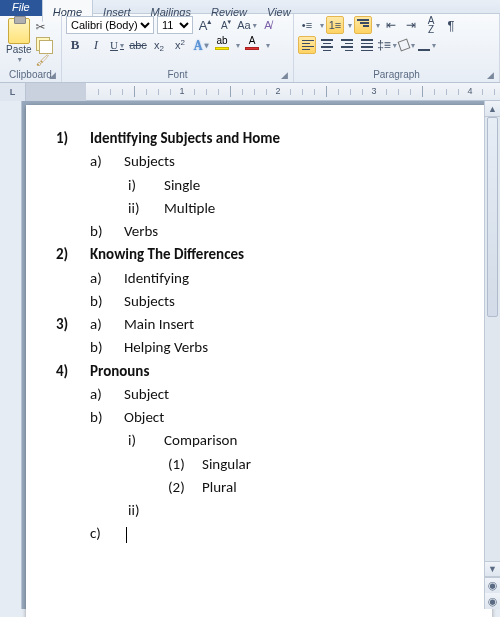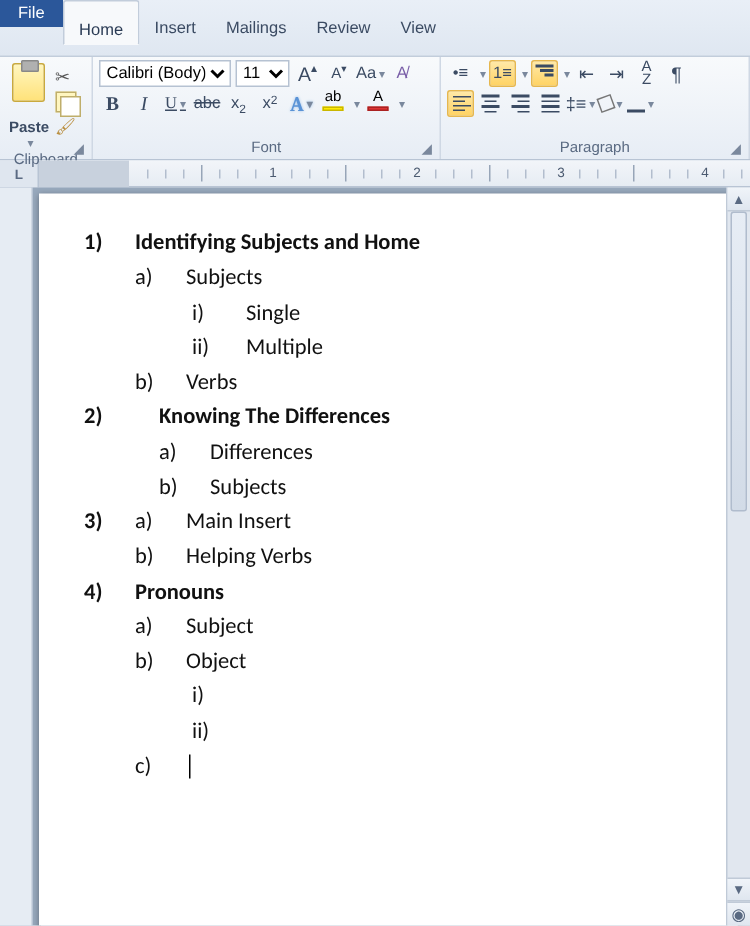--- a/index.html
+++ b/index.html
@@ -8,25 +8,26 @@
     font-family: "Segoe UI", Tahoma, sans-serif;
     font-size: 11px;
     background: #e6ecf3;
     width: 500px;
     height: 617px;
     overflow: hidden;
   }
   
   .tabs {
     display: flex;
-    align-items: flex-start;
-    height: 38px;
+    align-items: center;
+    height: 14px;
     background: linear-gradient(#e9eff7, #dfe7f1);
     padding-left: 0;
     border-bottom: 1px solid #c2cddb;
+    font-style: italic;
   }
   .tab {
     padding: 13px 10px 3px 10px;
     color: #3b4b63;
     cursor: default;
   }
   .tab.file {
     background: #2b579a;
     color: #fff;
     padding: 3px 12px;
@@ -98,21 +99,21 @@
     border: 1px solid #c9a93e;
     border-radius: 2px;
     position: relative;
   }
   .paste-icon::before {
     content:"";
     position:absolute; top:-3px; left:5px;
     width:10px; height:6px;
     background:#b0b0b0; border:1px solid #888; border-radius:1px;
   }
-  .paste-label { font-size: 10px; color:#3b4b63; margin-top:12px;font-weight:bold;}
+  .paste-label { font-size: 10px; color:#3b4b63; margin-top:0;}
   .mini-col {
     display:flex; flex-direction:column; gap:3px; padding-top:2px;
   }
   .mini-icon {
     width:14px; height:14px;
   }
   .scissors::before{content:"✂";font-size:12px;color:#555;}
   .copy-pages{width:14px;height:14px;border:1px solid #bfae6b;background:#fff6c0;position:relative}
   .copy-pages::after{content:"";position:absolute;top:2px;left:2px;width:12px;height:12px;border:1px solid #bfae6b;background:#fff}
   .brush::before{content:"🖌";font-size:11px;color:#b98e3f}
@@ -404,24 +405,24 @@
                     </ul></span>
                 </li>
                 <li>
                   <span class="num">b)</span>
                   <span class="body"><span>Verbs</span></span>
                 </li>
               </ul></span>
           </li>
           <li style="font-weight: 600;">
             <span class="num">2)</span>
-            <span class="body" style="font-weight: 600; margin-left: 16px;"><span>Knowing The Differences</span><ul class="lvl2">
+            <span class="body" style="font-weight: 600;"><span>Knowing The Differences</span><ul class="lvl2">
                 <li>
                   <span class="num">a)</span>
-                  <span class="body"><span>Differences</span></span>
+                  <span class="body"><span>Identifying</span></span>
                 </li>
                 <li>
                   <span class="num">b)</span>
                   <span class="body"><span>Subjects</span></span>
                 </li>
               </ul></span>
           </li>
           <li style="font-weight: 600;">
             <span class="num">3)</span>
             <span class="body" style="font-weight: 600;"><ul class="lvl2">
@@ -440,20 +441,30 @@
             <span class="body" style="font-weight: 600;"><span>Pronouns</span><ul class="lvl2">
                 <li>
                   <span class="num">a)</span>
                   <span class="body"><span>Subject</span></span>
                 </li>
                 <li>
                   <span class="num">b)</span>
                   <span class="body"><span>Object</span><ul class="lvl3">
                       <li>
                         <span class="num">i)</span>
+                        <span class="body"><span>Comparison</span><ul class="lvl4">
+                            <li>
+                              <span class="num">(1)</span>
+                              <span class="body"><span>Singular</span></span>
+                            </li>
+                            <li>
+                              <span class="num">(2)</span>
+                              <span class="body"><span>Plural</span></span>
+                            </li>
+                          </ul></span>
                       </li>
                       <li>
                         <span class="num">ii)</span>
                       </li>
                     </ul></span>
                 </li>
                 <li>
                   <span class="num">c)</span>
                   <span class="body"><span></span><span class="cursor"></span></span>
                 </li>

